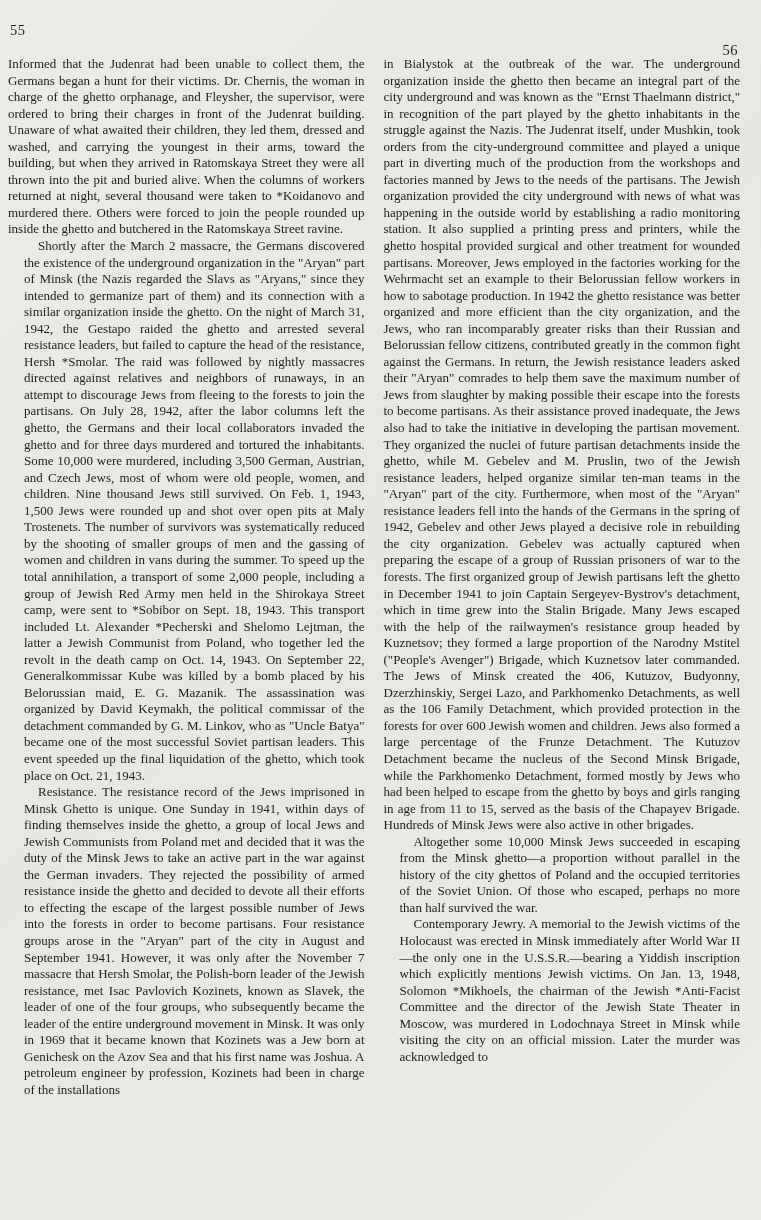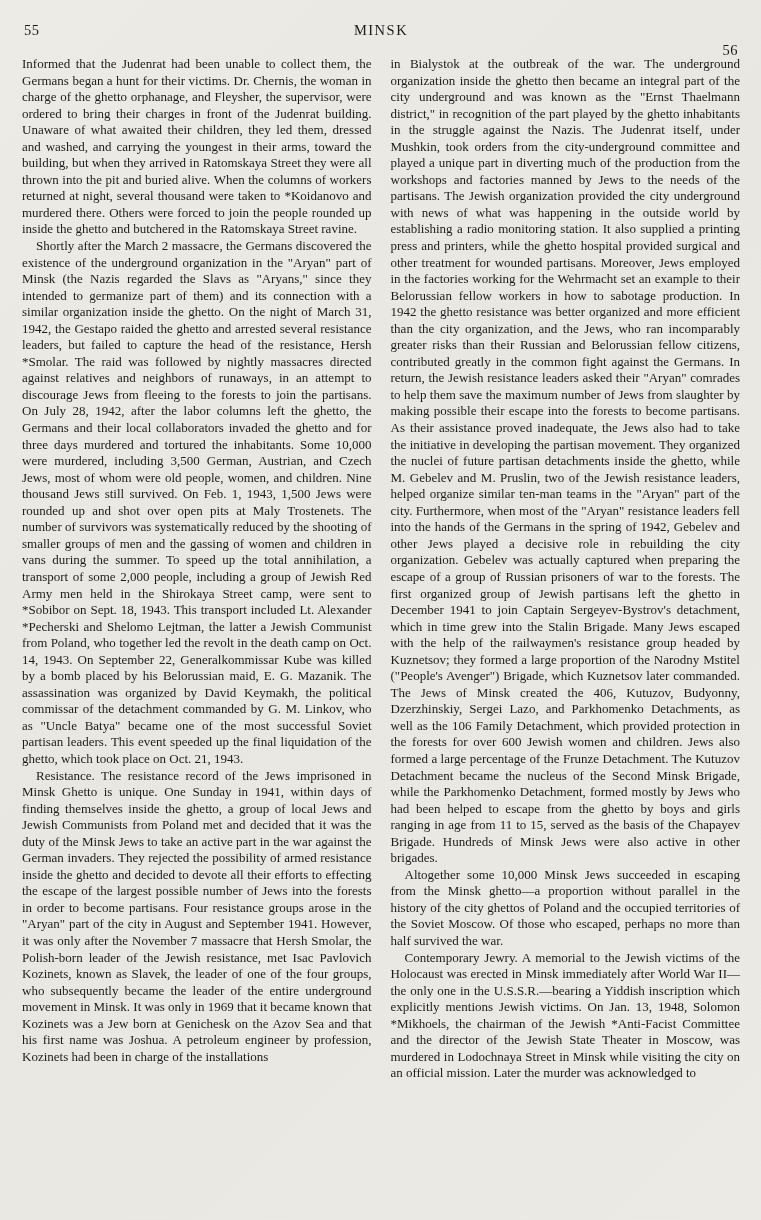--- a/index.html
+++ b/index.html
@@ -11,21 +11,21 @@
     height: 1220px;
     background: linear-gradient(135deg, #edebe6 0%, #e9e7e2 45%, #eceae5 100%);
     font-family: "Liberation Serif", "DejaVu Serif", serif;
     color: #1d1c1a;
     overflow: hidden;
   }
   .page {
     box-sizing: border-box;
     width: 761px;
     height: 1220px;
-    padding: 22px 21px 10px 22px;
+    padding: 22px 21px 10px 8px;
   }
   .page-header {
     position: relative;
     height: 20px;
     margin-bottom: 14px;
     font-size: 14.5px;
     letter-spacing: 0.5px;
   }
   .page-header .pagenum-left { position: absolute; left: 2px; top: 0; }
   .page-header .pagenum-right { position: absolute; right: 2px; top: 0; margin-top: 20px; }
@@ -39,43 +39,42 @@
     display: grid;
     grid-template-columns: 1fr 1fr;
     column-gap: 19px;
   }
   .column {
     font-size: 13px;
     line-height: 16.55px;
     text-align: justify;
   }
   .para { margin: 0; }
-  .para.indent { text-indent: 14px; }
+  .para.indent { text-indent: 14px; margin-left: 16px; }
   .para.noindent { text-indent: 0; }
   .para.attribution {
     text-align: right;
     text-indent: 0;
   }
   .lead { font-weight: normal; }
 </style>
 </head>
 <body>
 
 <div class="page">
   <header class="page-header">
     <span class="pagenum-left">55</span>
-    <span class="title">MINSK</span>
     <span class="pagenum-right">56</span>
   </header>
 
   <main class="columns">
     <div class="column">
         <p class="para noindent">Informed that the Judenrat had been unable to collect them, the Germans began a hunt for their victims. Dr. Chernis, the woman in charge of the ghetto orphanage, and Fleysher, the supervisor, were ordered to bring their charges in front of the Judenrat building. Unaware of what awaited their children, they led them, dressed and washed, and carrying the youngest in their arms, toward the building, but when they arrived in Ratomskaya Street they were all thrown into the pit and buried alive. When the columns of workers returned at night, several thousand were taken to *Koidanovo and murdered there. Others were forced to join the people rounded up inside the ghetto and butchered in the Ratomskaya Street ravine.</p>
         <p class="para indent">Shortly after the March 2 massacre, the Germans discovered the existence of the underground organization in the "Aryan" part of Minsk (the Nazis regarded the Slavs as "Aryans," since they intended to germanize part of them) and its connection with a similar organization inside the ghetto. On the night of March 31, 1942, the Gestapo raided the ghetto and arrested several resistance leaders, but failed to capture the head of the resistance, Hersh *Smolar. The raid was followed by nightly massacres directed against relatives and neighbors of runaways, in an attempt to discourage Jews from fleeing to the forests to join the partisans. On July 28, 1942, after the labor columns left the ghetto, the Germans and their local collaborators invaded the ghetto and for three days murdered and tortured the inhabitants. Some 10,000 were murdered, including 3,500 German, Austrian, and Czech Jews, most of whom were old people, women, and children. Nine thousand Jews still survived. On Feb. 1, 1943, 1,500 Jews were rounded up and shot over open pits at Maly Trostenets. The number of survivors was systematically reduced by the shooting of smaller groups of men and the gassing of women and children in vans during the summer. To speed up the total annihilation, a transport of some 2,000 people, including a group of Jewish Red Army men held in the Shirokaya Street camp, were sent to *Sobibor on Sept. 18, 1943. This transport included Lt. Alexander *Pecherski and Shelomo Lejtman, the latter a Jewish Communist from Poland, who together led the revolt in the death camp on Oct. 14, 1943. On September 22, Generalkommissar Kube was killed by a bomb placed by his Belorussian maid, E. G. Mazanik. The assassination was organized by David Keymakh, the political commissar of the detachment commanded by G. M. Linkov, who as "Uncle Batya" became one of the most successful Soviet partisan leaders. This event speeded up the final liquidation of the ghetto, which took place on Oct. 21, 1943.</p>
         <p class="para indent"><b class="lead">Resistance.</b> The resistance record of the Jews imprisoned in Minsk Ghetto is unique. One Sunday in 1941, within days of finding themselves inside the ghetto, a group of local Jews and Jewish Communists from Poland met and decided that it was the duty of the Minsk Jews to take an active part in the war against the German invaders. They rejected the possibility of armed resistance inside the ghetto and decided to devote all their efforts to effecting the escape of the largest possible number of Jews into the forests in order to become partisans. Four resistance groups arose in the "Aryan" part of the city in August and September 1941. However, it was only after the November 7 massacre that Hersh Smolar, the Polish-born leader of the Jewish resistance, met Isac Pavlovich Kozinets, known as Slavek, the leader of one of the four groups, who subsequently became the leader of the entire underground movement in Minsk. It was only in 1969 that it became known that Kozinets was a Jew born at Genichesk on the Azov Sea and that his first name was Joshua. A petroleum engineer by profession, Kozinets had been in charge of the installations</p>
       </div>
     <div class="column">
         <p class="para noindent">in Bialystok at the outbreak of the war. The underground organization inside the ghetto then became an integral part of the city underground and was known as the "Ernst Thaelmann district," in recognition of the part played by the ghetto inhabitants in the struggle against the Nazis. The Judenrat itself, under Mushkin, took orders from the city-underground committee and played a unique part in diverting much of the production from the workshops and factories manned by Jews to the needs of the partisans. The Jewish organization provided the city underground with news of what was happening in the outside world by establishing a radio monitoring station. It also supplied a printing press and printers, while the ghetto hospital provided surgical and other treatment for wounded partisans. Moreover, Jews employed in the factories working for the Wehrmacht set an example to their Belorussian fellow workers in how to sabotage production. In 1942 the ghetto resistance was better organized and more efficient than the city organization, and the Jews, who ran incomparably greater risks than their Russian and Belorussian fellow citizens, contributed greatly in the common fight against the Germans. In return, the Jewish resistance leaders asked their "Aryan" comrades to help them save the maximum number of Jews from slaughter by making possible their escape into the forests to become partisans. As their assistance proved inadequate, the Jews also had to take the initiative in developing the partisan movement. They organized the nuclei of future partisan detachments inside the ghetto, while M. Gebelev and M. Pruslin, two of the Jewish resistance leaders, helped organize similar ten-man teams in the "Aryan" part of the city. Furthermore, when most of the "Aryan" resistance leaders fell into the hands of the Germans in the spring of 1942, Gebelev and other Jews played a decisive role in rebuilding the city organization. Gebelev was actually captured when preparing the escape of a group of Russian prisoners of war to the forests. The first organized group of Jewish partisans left the ghetto in December 1941 to join Captain Sergeyev-Bystrov's detachment, which in time grew into the Stalin Brigade. Many Jews escaped with the help of the railwaymen's resistance group headed by Kuznetsov; they formed a large proportion of the Narodny Mstitel ("People's Avenger") Brigade, which Kuznetsov later commanded. The Jews of Minsk created the 406, Kutuzov, Budyonny, Dzerzhinskiy, Sergei Lazo, and Parkhomenko Detachments, as well as the 106 Family Detachment, which provided protection in the forests for over 600 Jewish women and children. Jews also formed a large percentage of the Frunze Detachment. The Kutuzov Detachment became the nucleus of the Second Minsk Brigade, while the Parkhomenko Detachment, formed mostly by Jews who had been helped to escape from the ghetto by boys and girls ranging in age from 11 to 15, served as the basis of the Chapayev Brigade. Hundreds of Minsk Jews were also active in other brigades.</p>
-        <p class="para indent">Altogether some 10,000 Minsk Jews succeeded in escaping from the Minsk ghetto—a proportion without parallel in the history of the city ghettos of Poland and the occupied territories of the Soviet Moscow. Of those who escaped, perhaps no more than half survived the war.</p>
+        <p class="para indent">Altogether some 10,000 Minsk Jews succeeded in escaping from the Minsk ghetto—a proportion without parallel in the history of the city ghettos of Poland and the occupied territories of the Soviet Union. Of those who escaped, perhaps no more than half survived the war.</p>
         <p class="para indent"><b class="lead">Contemporary Jewry.</b> A memorial to the Jewish victims of the Holocaust was erected in Minsk immediately after World War II—the only one in the U.S.S.R.—bearing a Yiddish inscription which explicitly mentions Jewish victims. On Jan. 13, 1948, Solomon *Mikhoels, the chairman of the Jewish *Anti-Facist Committee and the director of the Jewish State Theater in Moscow, was murdered in Lodochnaya Street in Minsk while visiting the city on an official mission. Later the murder was acknowledged to</p>
       </div>
   </main>
 </div>
 
 </body></html>

